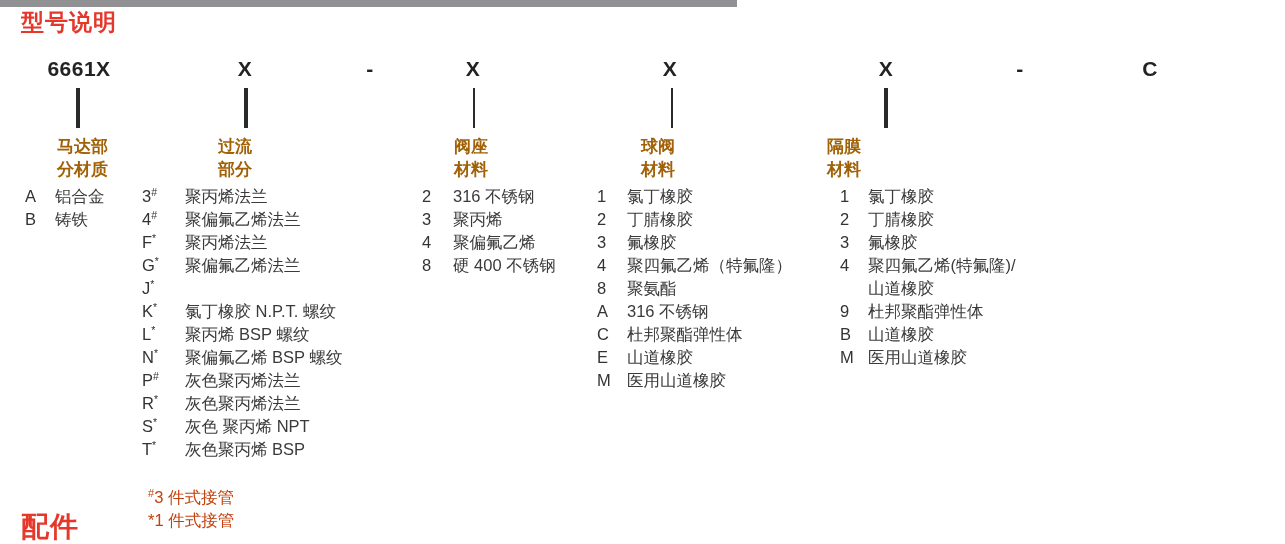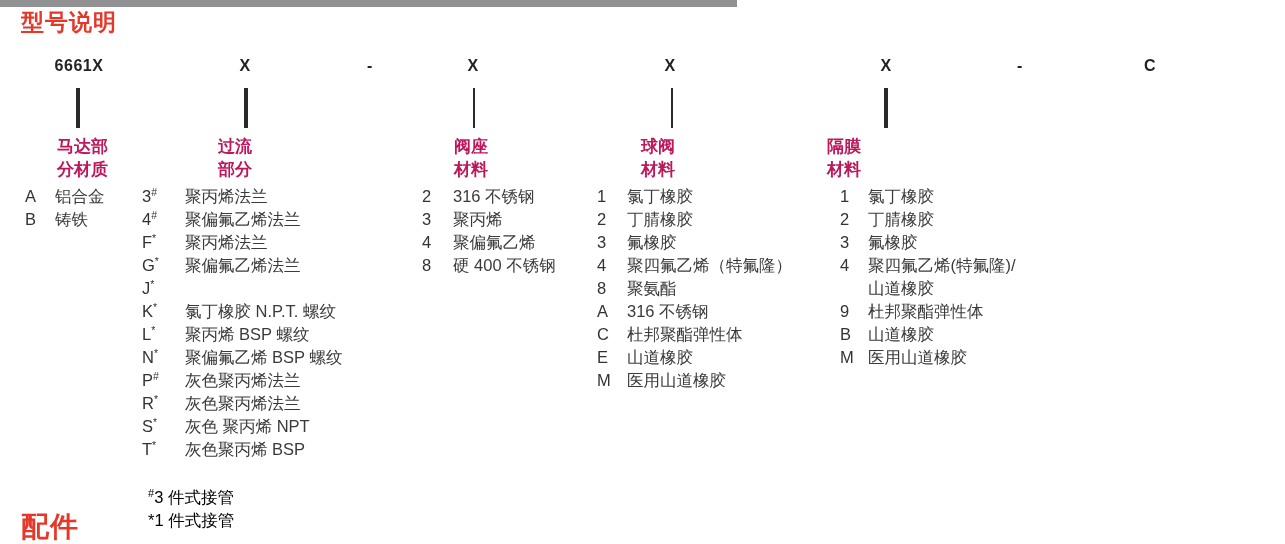--- a/index.html
+++ b/index.html
@@ -27,40 +27,40 @@
     left: 21px; top: 7px;
     font-size: 23px;
     font-weight: bold;
     color: #e5382b;
     letter-spacing: 1px;
   }
   .model-seg {
     position: absolute;
     top: 57px;
     transform: translateX(-50%);
-    font-size: 16px;
+    font-size: 21px;
     font-weight: bold;
     color: #232323;
     white-space: nowrap;
     letter-spacing: 0.5px;
   }
   .connector {
     position: absolute;
     top: 88px;
     height: 40px;
     background: #2a2a2a;
     transform: translateX(-50%);
   }
   .col-header {
     position: absolute;
     top: 135px;
     font-size: 17px;
     font-weight: bold;
     line-height: 23px;
-    color: #be185d;
+    color: #a16207;
     white-space: nowrap;
   }
   .list {
     position: absolute;
     top: 185px;
   }
   .row {
     display: flex;
     font-size: 16.5px;
     line-height: 23px;
@@ -76,21 +76,21 @@
     font-size: 10.5px;
     vertical-align: super;
     line-height: 0;
   }
   .cell.label .l2 { display: block; }
   .footnote {
     position: absolute;
     left: 148px;
     font-size: 16.5px;
     line-height: 23px;
-    color: #000000;
+    color: #c2410c;
     white-space: nowrap;
   }
   .footnote .marker-sup {
     font-size: 11px;
     vertical-align: super;
     line-height: 0;
   }
   .accessories {
     position: absolute;
     left: 21px; top: 508px;

